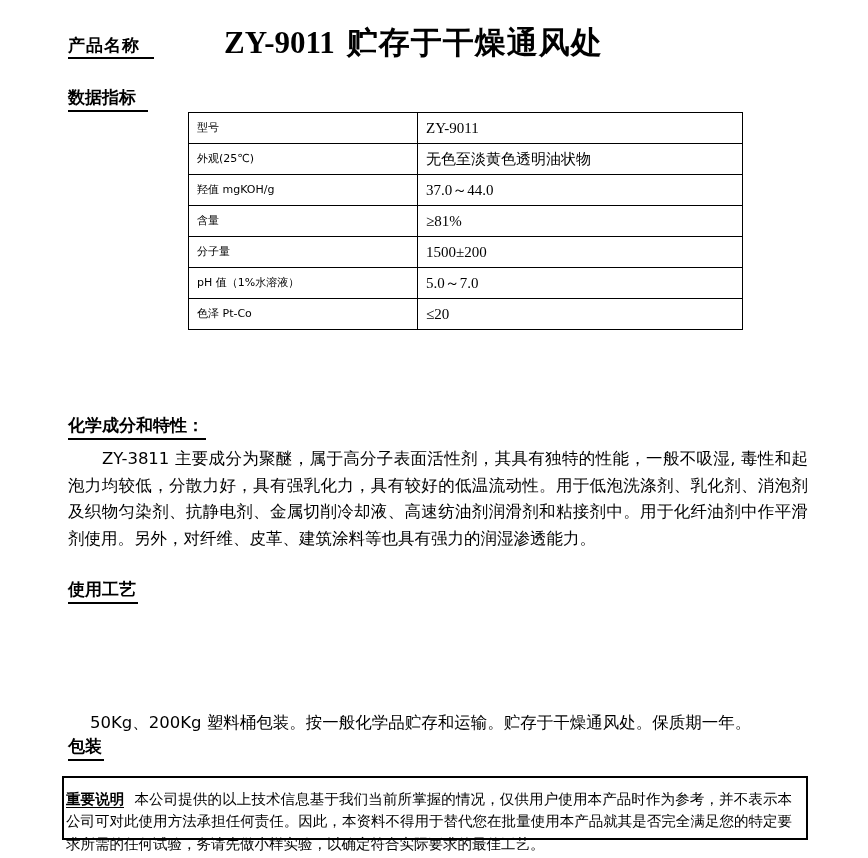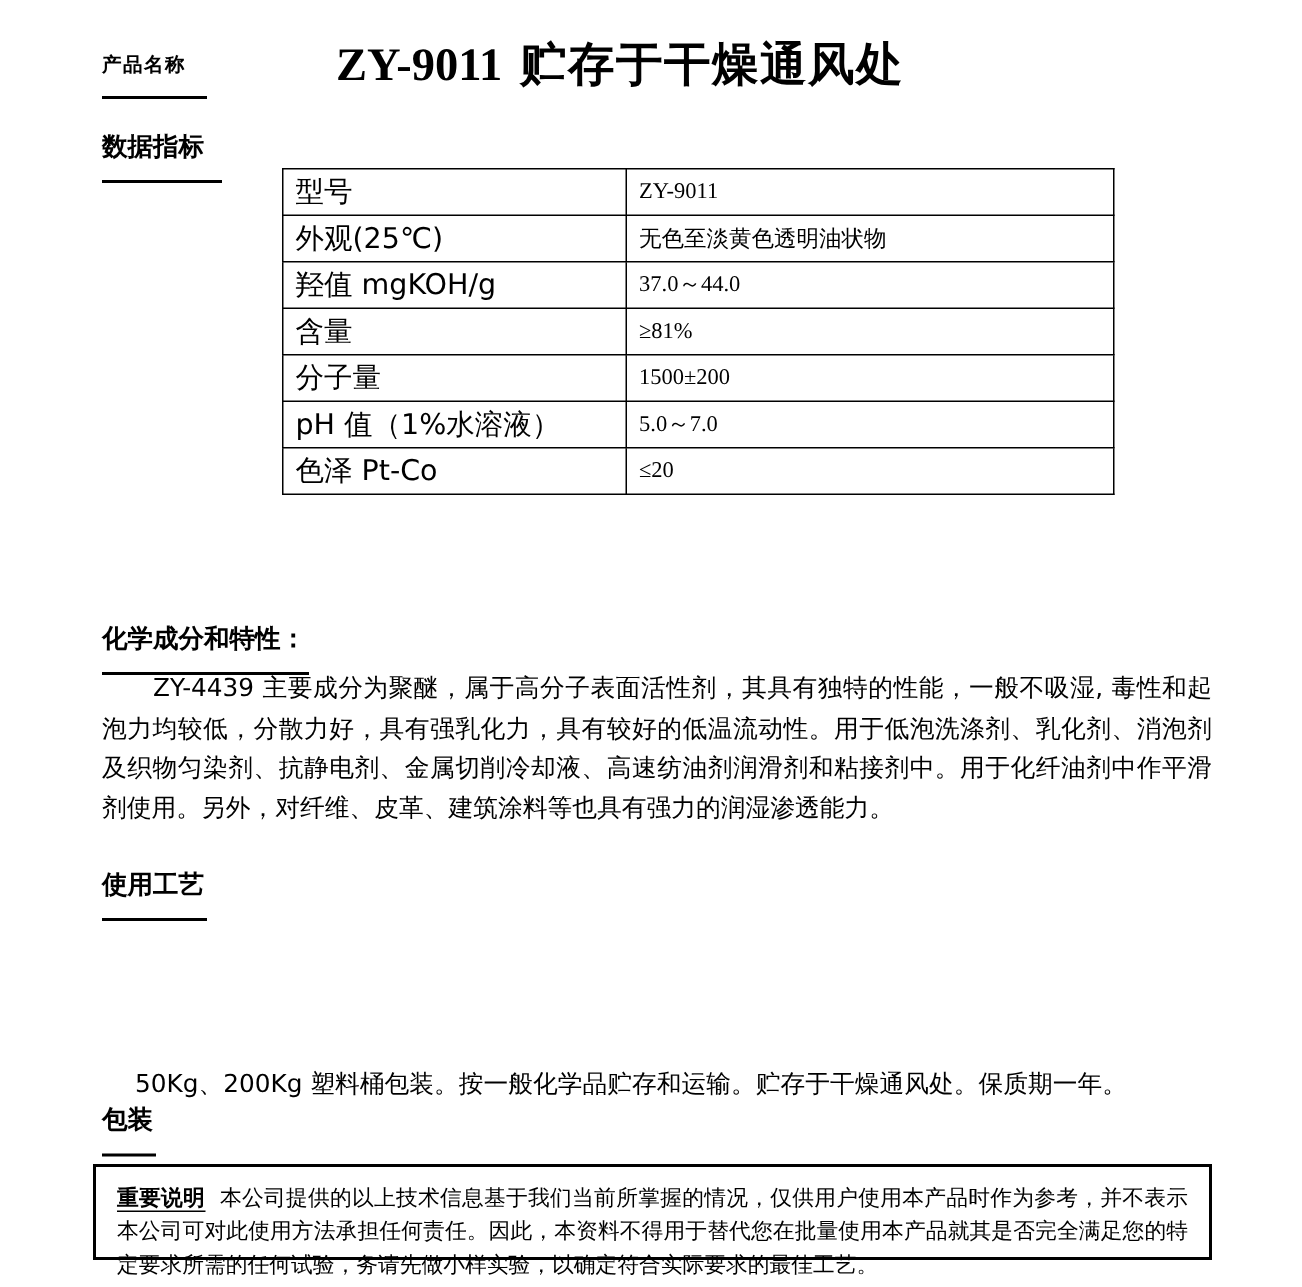--- a/index.html
+++ b/index.html
@@ -27,26 +27,26 @@
     position: absolute;
     top: 14px;
     left: 0;
     width: 868px;
     height: 50px;
   }
   .product-label {
     position: absolute;
     left: 68px;
     top: 20px;
-    font-size: 13px;
+    font-size: 17px;
     font-weight: bold;
     font-family: "DejaVu Sans", sans-serif;
     letter-spacing: 1px;
     border-bottom: 2px solid #000;
-    padding-bottom: 12px;
+    padding-bottom: 0;
     padding-right: 14px;
   }
   .product-title {
     position: absolute;
     left: 224px;
     top: 8px;
     font-size: 31px;
     font-weight: bold;
     font-family: "DejaVu Sans", sans-serif;
     letter-spacing: 1px;
@@ -58,42 +58,42 @@
     letter-spacing: 0px;
   }
 
   
   .sec-head {
     position: absolute;
     font-size: 17px;
     font-weight: bold;
     font-family: "DejaVu Sans", sans-serif;
     border-bottom: 2px solid #000;
-    padding-bottom: 11px;
+    padding-bottom: 1px;
     white-space: nowrap;
   }
   #head-data { left: 68px; top: 86px; padding-right: 12px; }
   #head-chem { left: 68px; top: 414px; padding-right: 2px; }
   #head-usage { left: 68px; top: 578px; padding-right: 2px; }
   #head-pack { left: 68px; top: 688px; padding-right: 2px; margin-top: 47px; }
 
   
   .spec-table {
     position: absolute;
     left: 188px;
     top: 112px;
     width: 520px;
     border-collapse: collapse;
     table-layout: fixed;
   }
   .spec-table td {
     border: 1px solid #000;
     height: 28px;
     padding: 1px 8px;
-    font-size: 19px;
+    font-size: 11px;
     font-family: "DejaVu Sans", sans-serif;
     vertical-align: middle;
     line-height: 1.1;
   }
   .spec-table td.col-name { width: 212px; }
   .spec-table td.col-val {
     width: 308px;
     font-family: "Liberation Serif", serif;
     font-size: 15px;
   }
@@ -129,21 +129,21 @@
   }
 
   
   .notice {
     position: absolute;
     left: 62px;
     top: 776px;
     width: 746px;
     height: 64px;
     border: 2px solid #000;
-    padding: 10px 14px 8px 14px;
+    padding: 10px 14px 8px 2px;
     box-sizing: border-box;
     font-size: 14.5px;
     font-family: "DejaVu Sans", sans-serif;
     line-height: 1.55;
     text-align: justify;
     text-justify: inter-ideograph;
   }
   .notice .lead {
     font-weight: bold;
     border-bottom: 1px solid #000;
@@ -193,21 +193,21 @@
         <td class="col-val">5.0～7.0</td>
       </tr>
       <tr>
         <td class="col-name">色泽 Pt-Co</td>
         <td class="col-val">≤20</td>
       </tr>
     </tbody>
   </table>
 
   <div class="sec-head" id="head-chem">化学成分和特性：</div>
-  <div class="para" id="para-chem">ZY-4439 主要成分为聚醚，属于高分子表面活性剂，其具有独特的性能，一般不吸湿, 毒性和起泡力均较低，分散力好，具有强乳化力，具有较好的低温流动性。用于低泡洗涤剂、乳化剂、消泡剂及织物匀染剂、抗静电剂、金属切削冷却液、高速纺油剂润滑剂和粘接剂中。用于化纤油剂中作平滑剂使用。另外，对纤维、皮革、建筑涂料等也具有强力的润湿渗透能力。</div>
+  <div class="para" id="para-chem">ZY-3811 主要成分为聚醚，属于高分子表面活性剂，其具有独特的性能，一般不吸湿, 毒性和起泡力均较低，分散力好，具有强乳化力，具有较好的低温流动性。用于低泡洗涤剂、乳化剂、消泡剂及织物匀染剂、抗静电剂、金属切削冷却液、高速纺油剂润滑剂和粘接剂中。用于化纤油剂中作平滑剂使用。另外，对纤维、皮革、建筑涂料等也具有强力的润湿渗透能力。</div>
 
   <div class="sec-head" id="head-usage">使用工艺</div>
 
   <div class="sec-head" id="head-pack">包装</div>
   <div class="para" id="para-pack">50Kg、200Kg 塑料桶包装。按一般化学品贮存和运输。贮存于干燥通风处。保质期一年。</div>
 
   <div class="notice">
     <span class="lead">重要说明</span><span>本公司提供的以上技术信息基于我们当前所掌握的情况，仅供用户使用本产品时作为参考，并不表示本公司可对此使用方法承担任何责任。因此，本资料不得用于替代您在批量使用本产品就其是否完全满足您的特定要求所需的任何试验，务请先做小样实验，以确定符合实际要求的最佳工艺。</span>
   </div>
 

